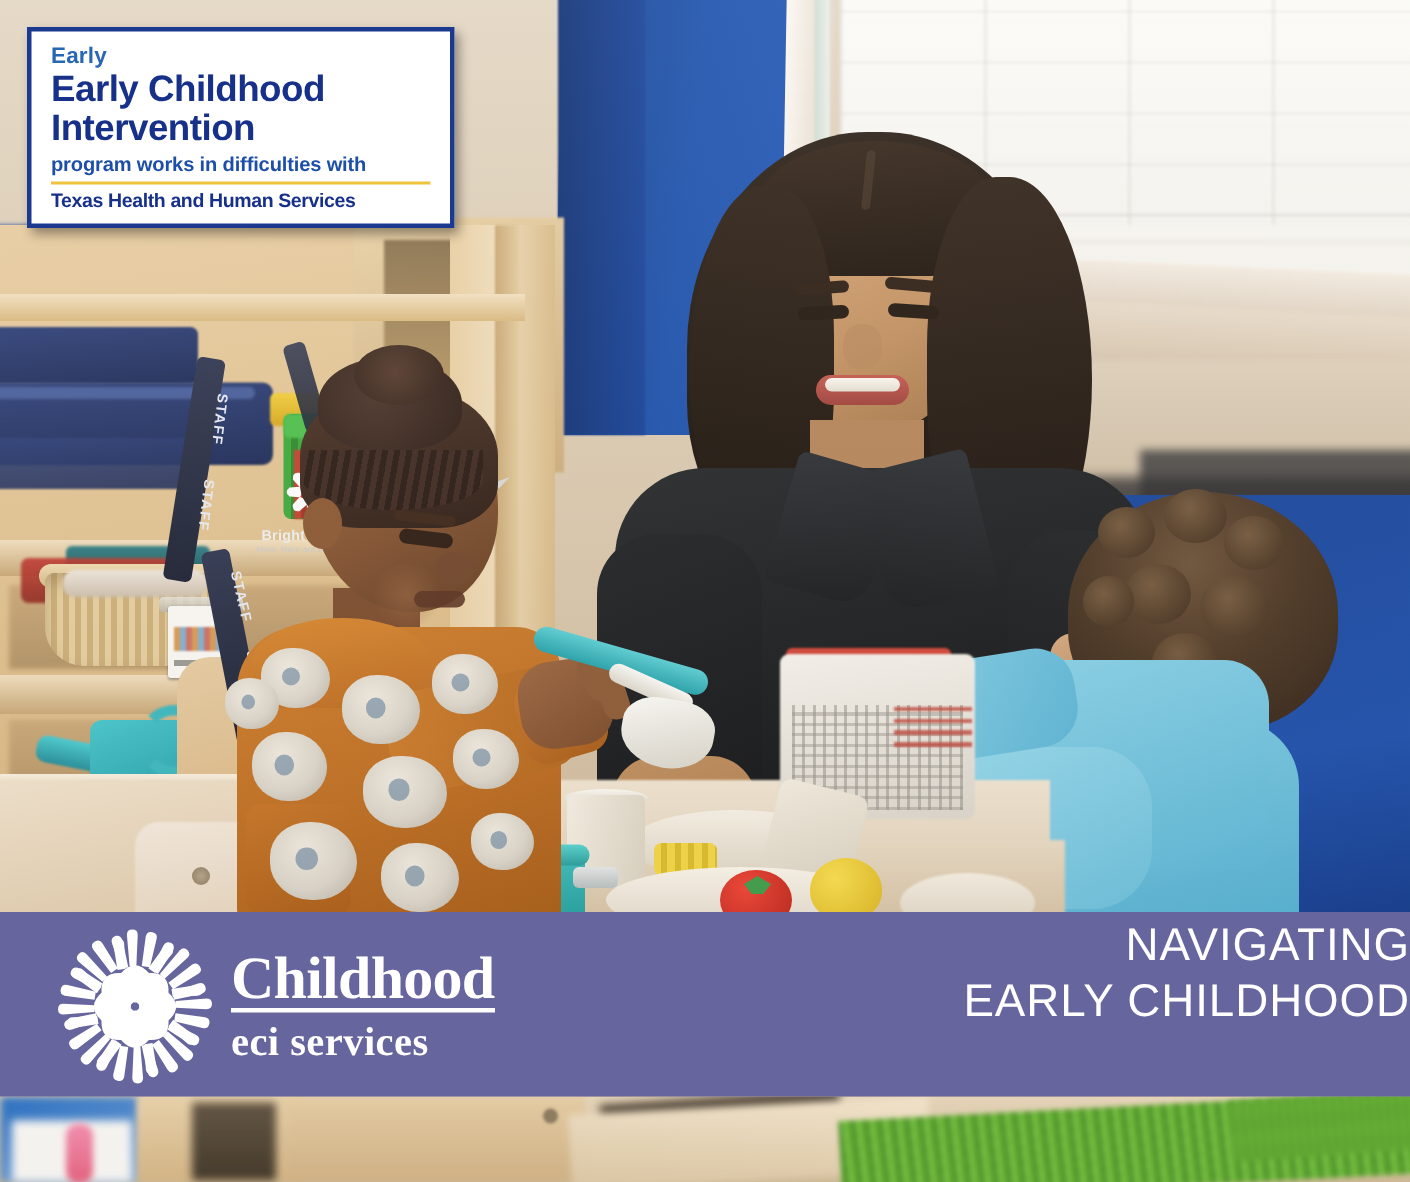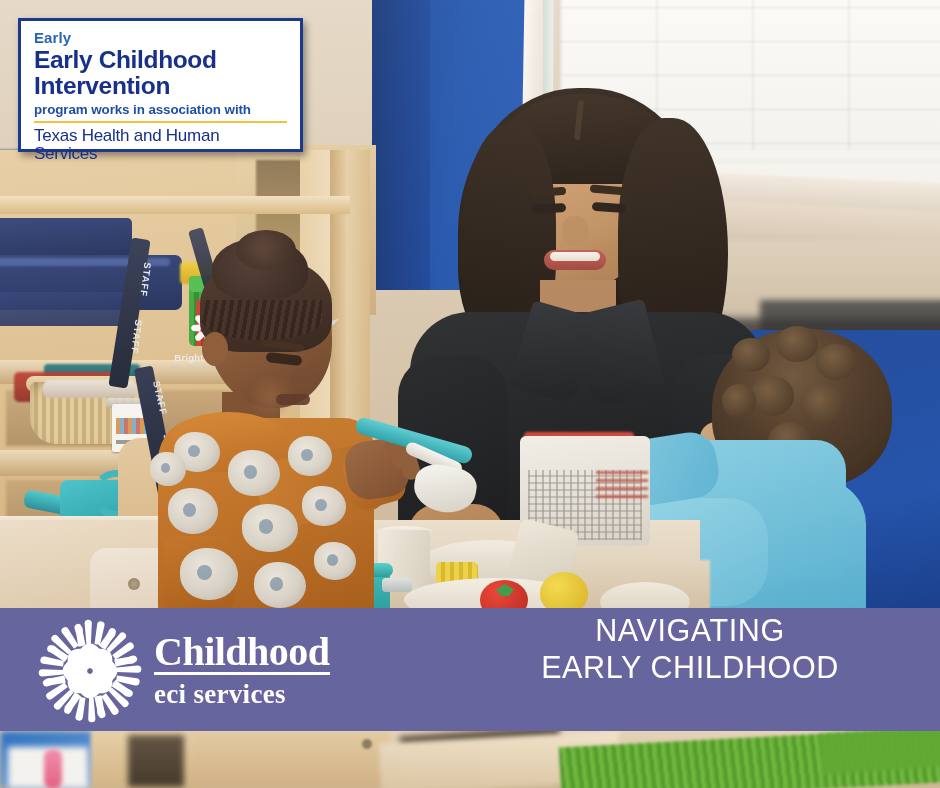--- a/index.html
+++ b/index.html
@@ -397,37 +397,37 @@
      padding:9px 13px 8px 13px;box-sizing:border-box;}
   .b-this{color:#2767b4;font-size:15px;font-weight:600;line-height:1.05;
      letter-spacing:.1px;}
   .b-h1{color:#17308a;font-size:24.5px;font-weight:700;line-height:1.06;
      letter-spacing:-.35px;margin-top:1px;}
   .b-h2{color:#17308a;font-size:24.5px;font-weight:700;line-height:1.06;
      letter-spacing:-.35px;}
   .b-sub{color:#1e4fa8;font-size:13.4px;font-weight:600;line-height:1.2;
      margin-top:3px;letter-spacing:-.1px;}
   .b-rule{height:2px;background:#f0c33c;margin:3px 0 4px 0;}
-  .b-thhs{color:#17308a;font-size:17px;font-weight:400;letter-spacing:-.25px;line-height:1.1;}
+  .b-thhs{color:#17308a;font-size:13px;font-weight:700;letter-spacing:-.25px;line-height:1.1;}
 
   
   .banner{position:absolute;left:0;top:608px;width:940px;height:123px;
      background:#66659e;display:flex;align-items:center;}
   .b-logo-wrap{position:absolute;left:36px;top:612px;width:290px;height:118px;
      display:flex;align-items:center;gap:10px;}
   .hands{position:relative;width:108px;height:112px;flex:0 0 auto;}
   .word{position:relative;color:#ffffff;font-family:"Liberation Serif",serif;}
   .word-b{font-size:40px;font-weight:700;line-height:.98;letter-spacing:-.5px;
      border-bottom:3.5px solid #ffffff;padding-bottom:1px;display:inline-block;}
   .word-e{font-size:27px;font-weight:700;line-height:1.15;letter-spacing:.3px;
      margin-top:4px;display:block;}
   .title{position:absolute;left:440px;top:612px;width:500px;
      color:#ffffff;text-align:center;font-size:30.5px;font-weight:400;
      line-height:1.21;letter-spacing:.6px;}
-  .title div{white-space:nowrap;}
+  .title div{white-space:nowrap;text-align:right;}
 </style>
 </head>
 <body>
 
 <div class="canvas">
 
   <div class="photo">
     <div class="bg-base"></div>
 
     <div class="brick"></div>
@@ -677,21 +677,21 @@
     <div class="u-shadow"></div>
     <div class="u-shelf"></div>
     <div class="u-grass"></div>
     <div class="u-grass2"></div>
   </div>
 
   <div class="badge">
     <div class="b-this">Early</div>
     <div class="b-h1">Early Childhood</div>
     <div class="b-h2">Intervention</div>
-    <div class="b-sub">program works in association with</div>
+    <div class="b-sub">program works in difficulties with</div>
     <div class="b-rule"></div>
     <div class="b-thhs">Texas Health and Human Services</div>
   </div>
 
   <div class="banner"></div>
 
   <div class="b-logo-wrap">
     <div class="hands">
       <svg viewBox="0 0 120 120" width="108" height="112" aria-hidden="true">
         <g fill="#ffffff">

